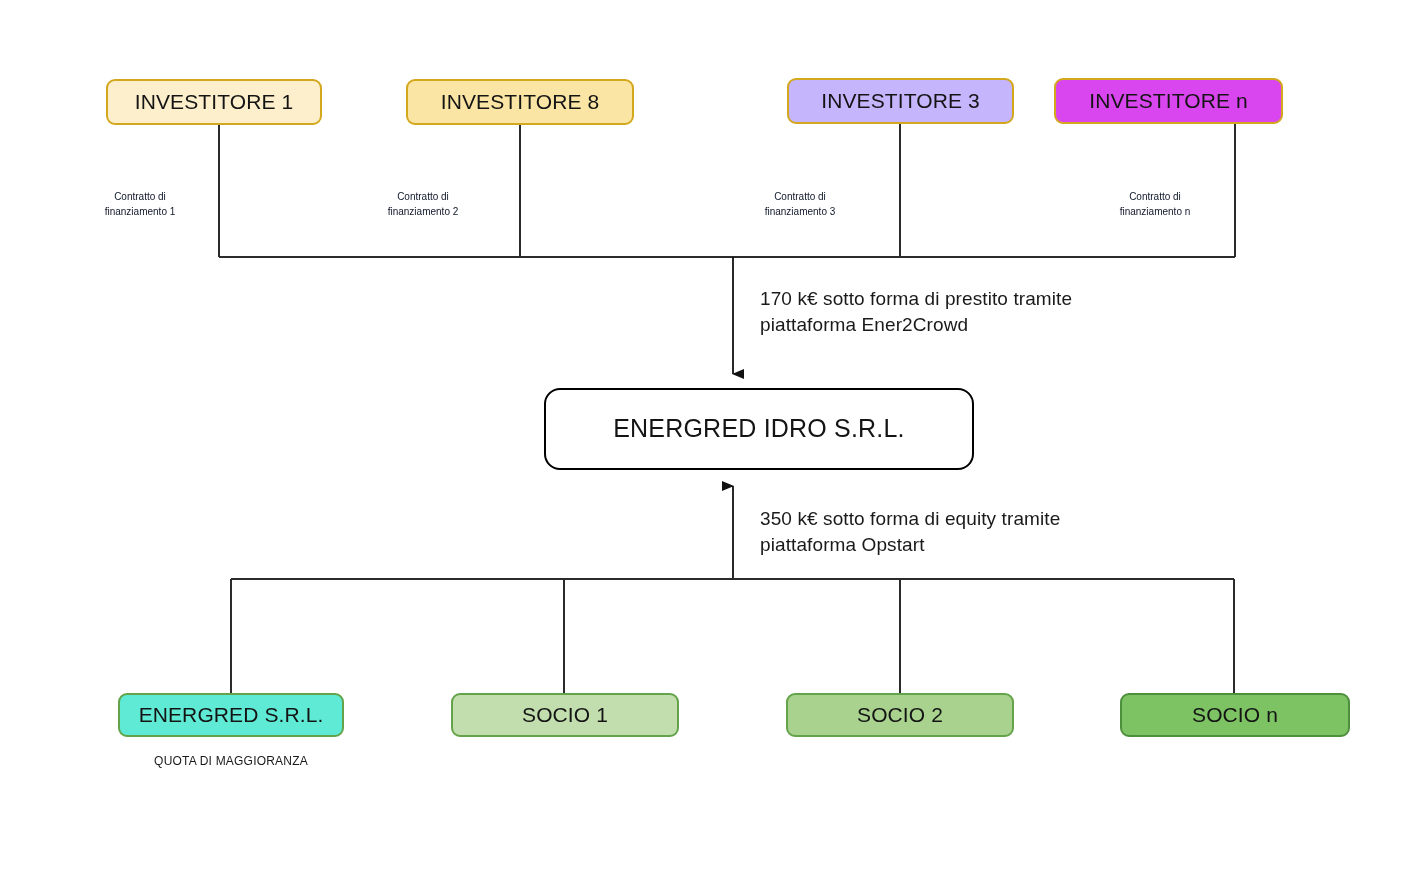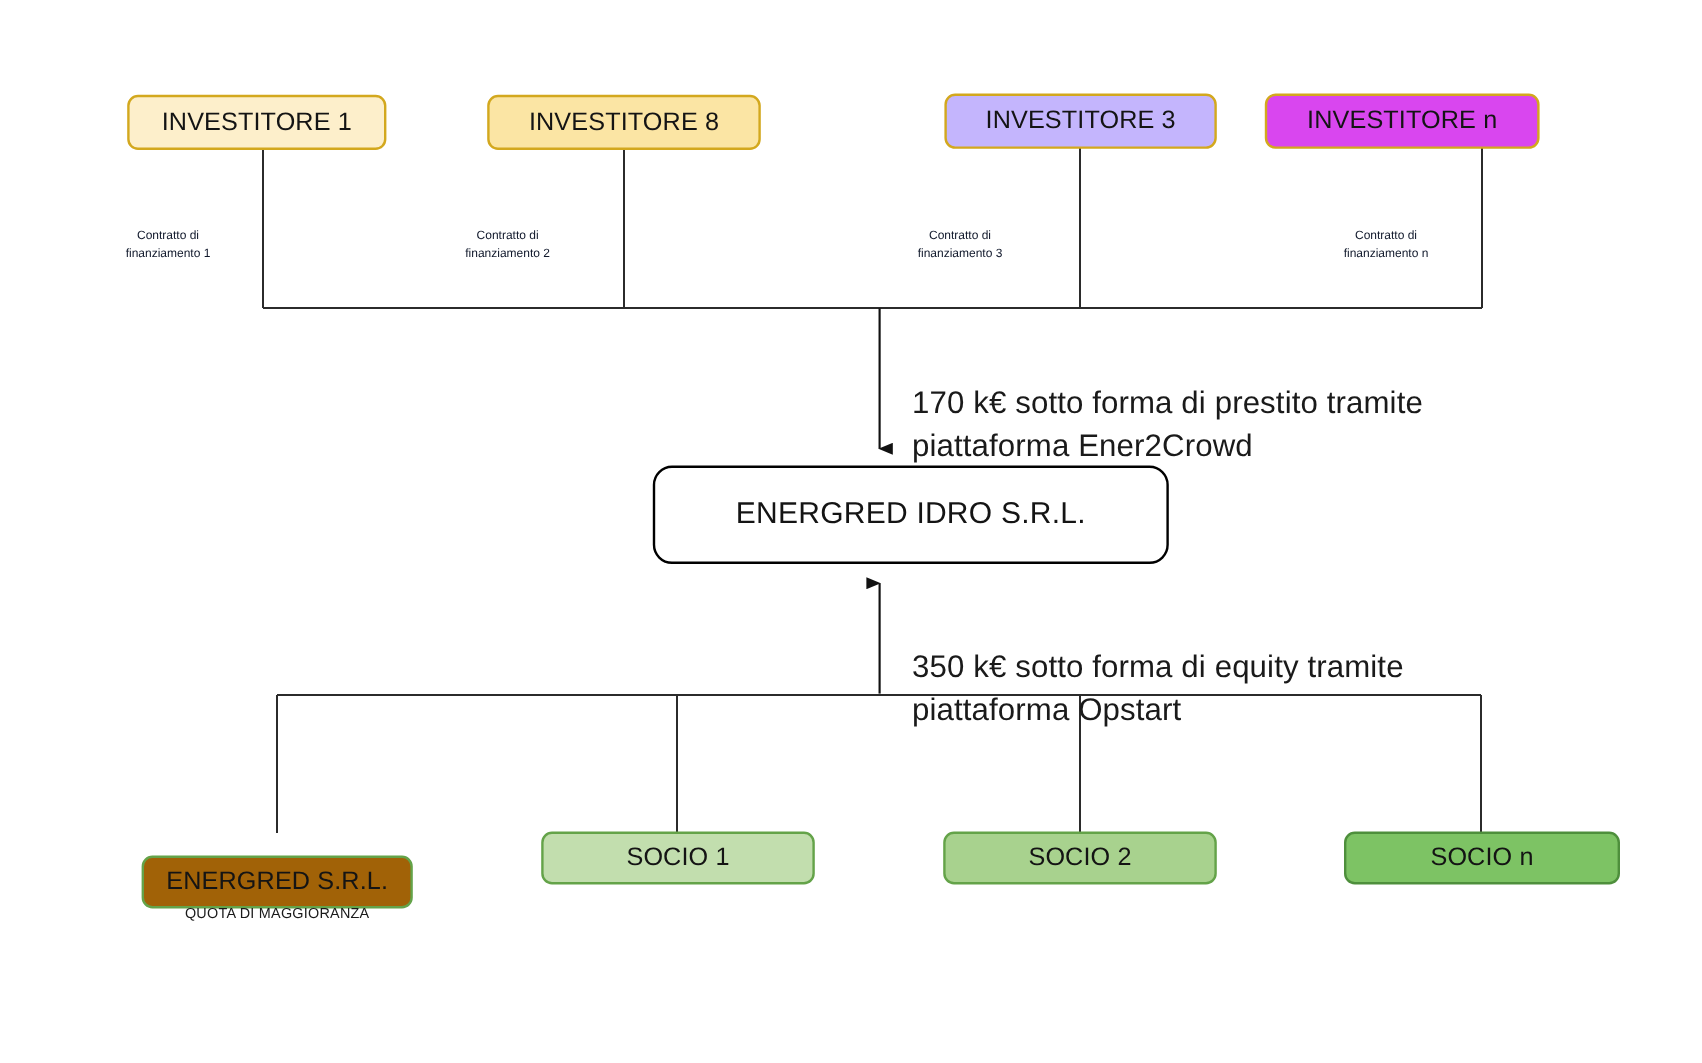--- a/index.html
+++ b/index.html
@@ -66,27 +66,26 @@
   .edge-label {
     position: absolute;
     font-size: 10px;
     line-height: 1.45;
     color: #0f172a;
     text-align: center;
     white-space: pre-line;
   }
   .flow-label {
     position: absolute;
-    font-size: 26px;
+    font-size: 19px;
     line-height: 1.38;
     color: #1a1a1a;
     text-align: left;
     white-space: pre-line;
     letter-spacing: 0.1px;
-    margin-top: 32px;
   }
   .sub-label {
     position: absolute;
     font-size: 12px;
     color: #1a1a1a;
     text-align: center;
     white-space: nowrap;
     letter-spacing: 0.2px;
   }
 </style>
@@ -159,21 +158,21 @@
   <div class="flow-label" style="left:760px; top:286px; width:470px;">170 k€ sotto forma di prestito tramite
 piattaforma Ener2Crowd</div>
 
   <div class="node node-company" style="left: 544px; top: 388px; width: 430px; background: rgb(255, 255, 255); border-color: rgb(0, 0, 0);">
     <span>ENERGRED IDRO S.R.L.</span>
   </div>
 
   <div class="flow-label" style="left:760px; top:506px; width:470px;">350 k€ sotto forma di equity tramite
 piattaforma Opstart</div>
 
-  <div class="node node-shareholder" style="left: 118px; top: 713px; width: 226px; background: #a16207; border-color: rgb(100, 163, 73);">
+  <div class="node node-shareholder" style="left: 118px; top: 693px; width: 226px; background: #5eead4; border-color: rgb(100, 163, 73);">
     <span>ENERGRED S.R.L.</span>
   </div>
   <div class="sub-label" style="left:108px; top:754px; width:246px;">QUOTA DI MAGGIORANZA</div>
 
   <div class="node node-shareholder" style="left: 451px; top: 693px; width: 228px; background: rgb(194, 222, 174); border-color: rgb(100, 163, 73);">
     <span>SOCIO 1</span>
   </div>
 
   <div class="node node-shareholder" style="left: 786px; top: 693px; width: 228px; background: rgb(168, 210, 142); border-color: rgb(100, 163, 73);">
     <span>SOCIO 2</span>

